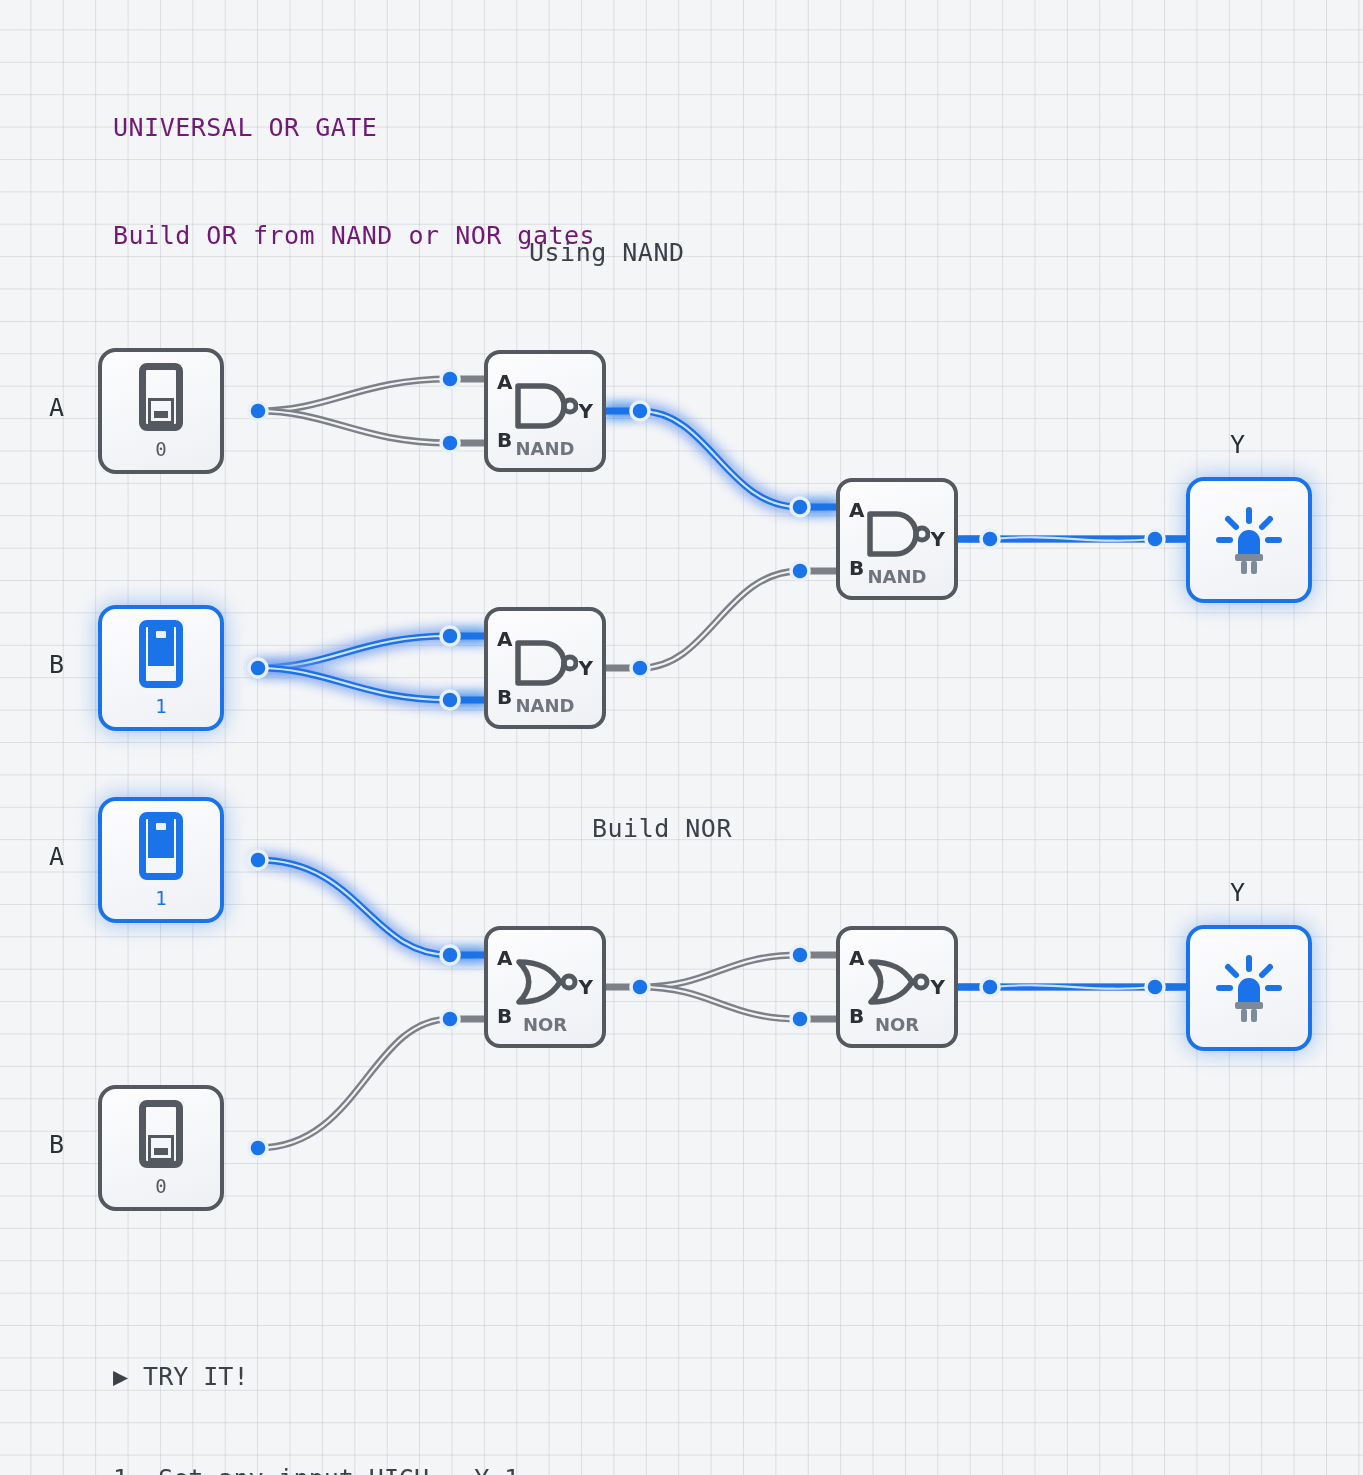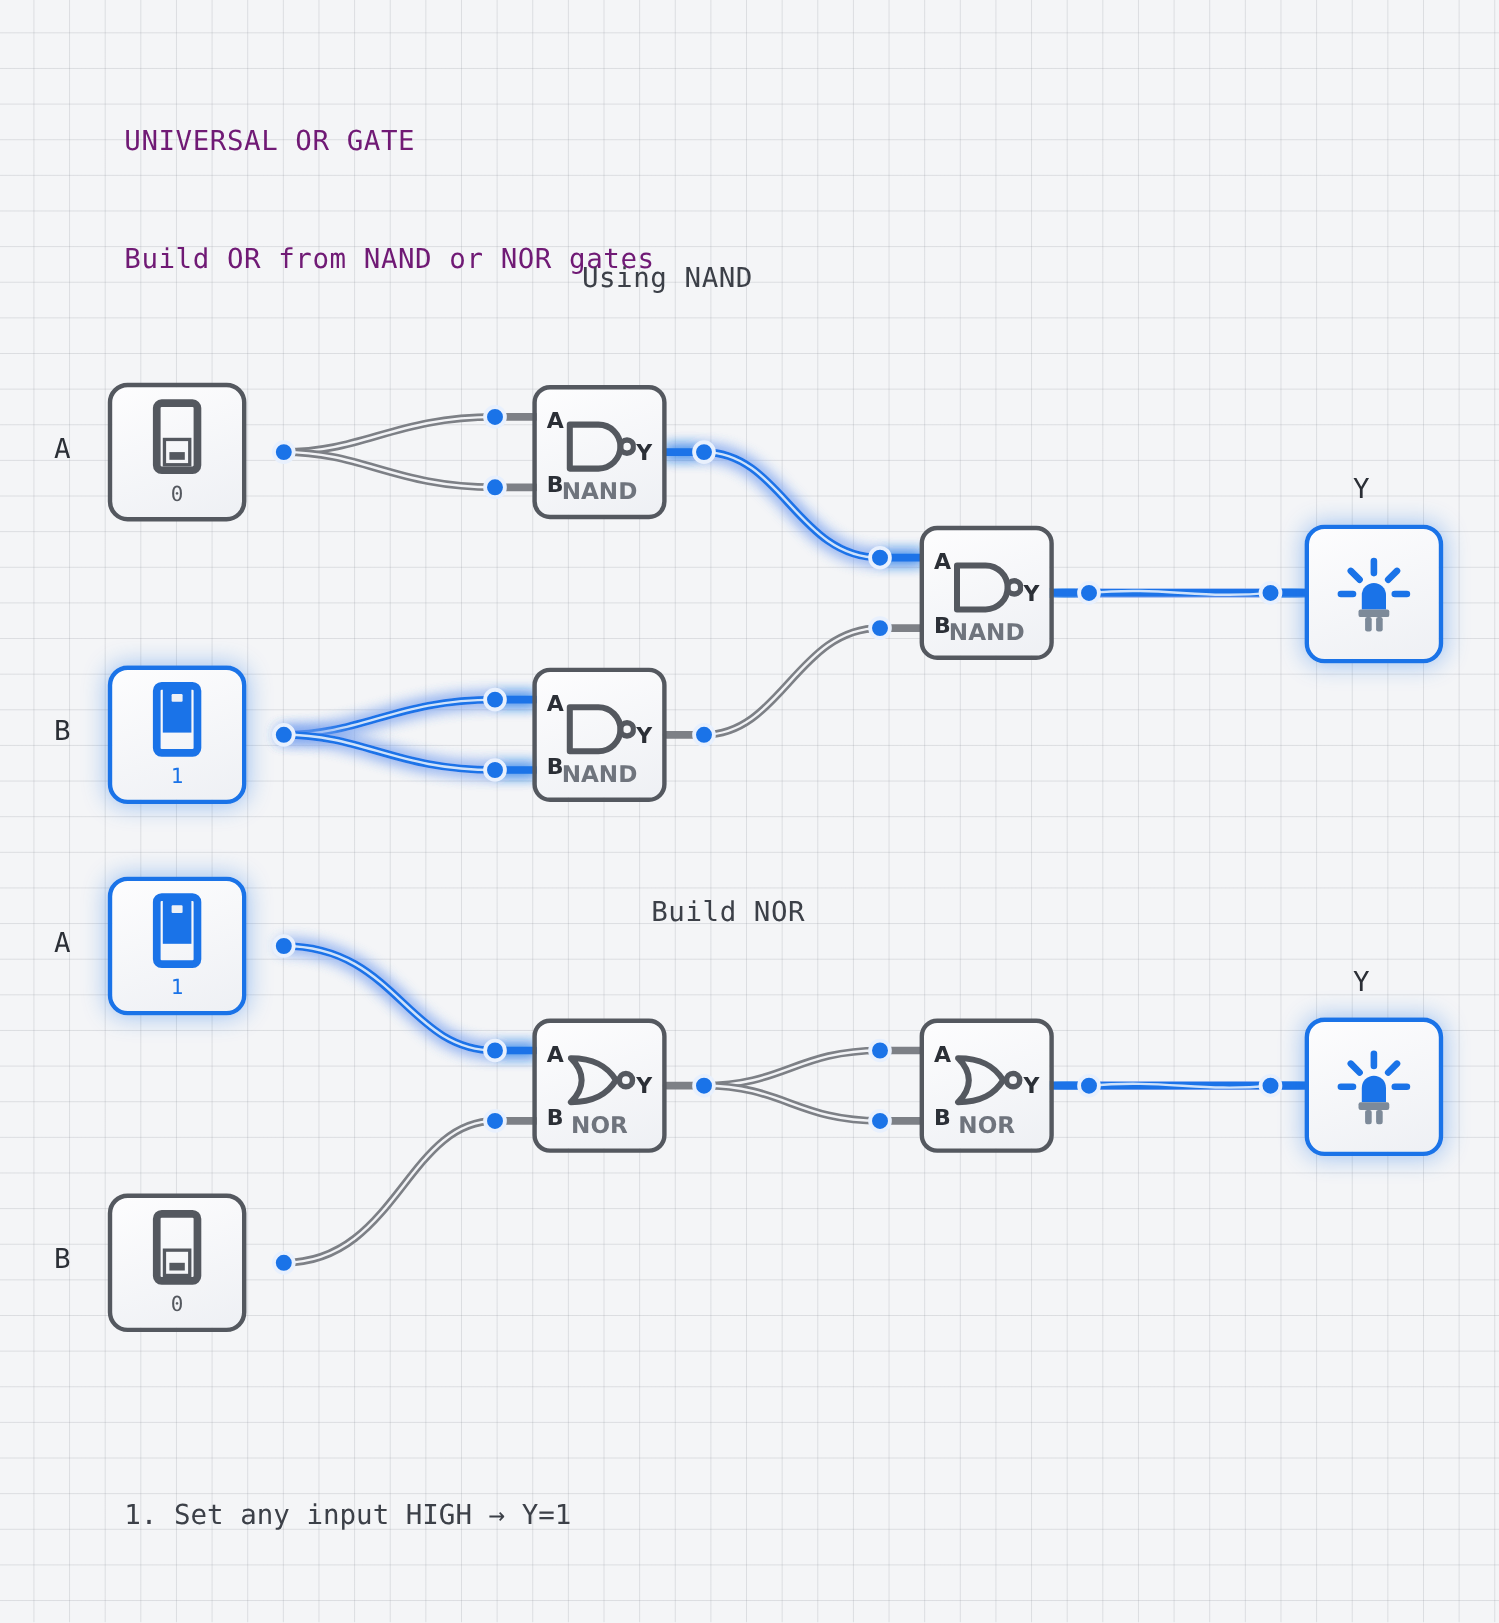--- a/index.html
+++ b/index.html
@@ -116,21 +116,21 @@
   .gate .port-lbl {
     position: absolute; font-size: 20px; color: #2b2f36;
     font-family: "DejaVu Sans", "Liberation Sans", sans-serif;
     font-weight: 600;
   }
   .gate .lbl-a { left: 9px; top: 16px; }
   .gate .lbl-b { left: 9px; bottom: 16px; }
   .gate .lbl-y { right: 9px; top: 50%; transform: translateY(-50%); }
   .gate .g-type {
     position: absolute; left: 0; right: 0; bottom: 9px;
-    text-align: center; font-size: 21px; color: #6f747d;
+    text-align: center; font-size: 18px; color: #6f747d;
     font-family: "DejaVu Sans", "Liberation Sans", sans-serif;
     font-weight: 600;
   }
   .gate .g-sym {
     position: absolute; left: 50%; top: 46%;
     transform: translate(-50%, -50%);
   }
 
   
   .led { width: 126px; height: 126px; }
@@ -392,16 +392,17 @@
       <line x1="66" y1="36" x2="55" y2="36"></line>
     </g>
     <path d="M25,50 L25,37 A11,11 0 0 1 47,37 L47,50 Z" fill="#1a73e8"></path>
     <rect x="22" y="50" width="28" height="7" rx="2" fill="#7d8a99"></rect>
     <rect x="28" y="57" width="6" height="13" rx="2" fill="#7d8a99"></rect>
     <rect x="38" y="57" width="6" height="13" rx="2" fill="#7d8a99"></rect>
   </svg>
 </div>
 
 <div class="footer">
+  <div>▶ TRY IT!</div>
   <div>1. Set any input HIGH → Y=1</div>
   
   
 </div>
 
 </body></html>

